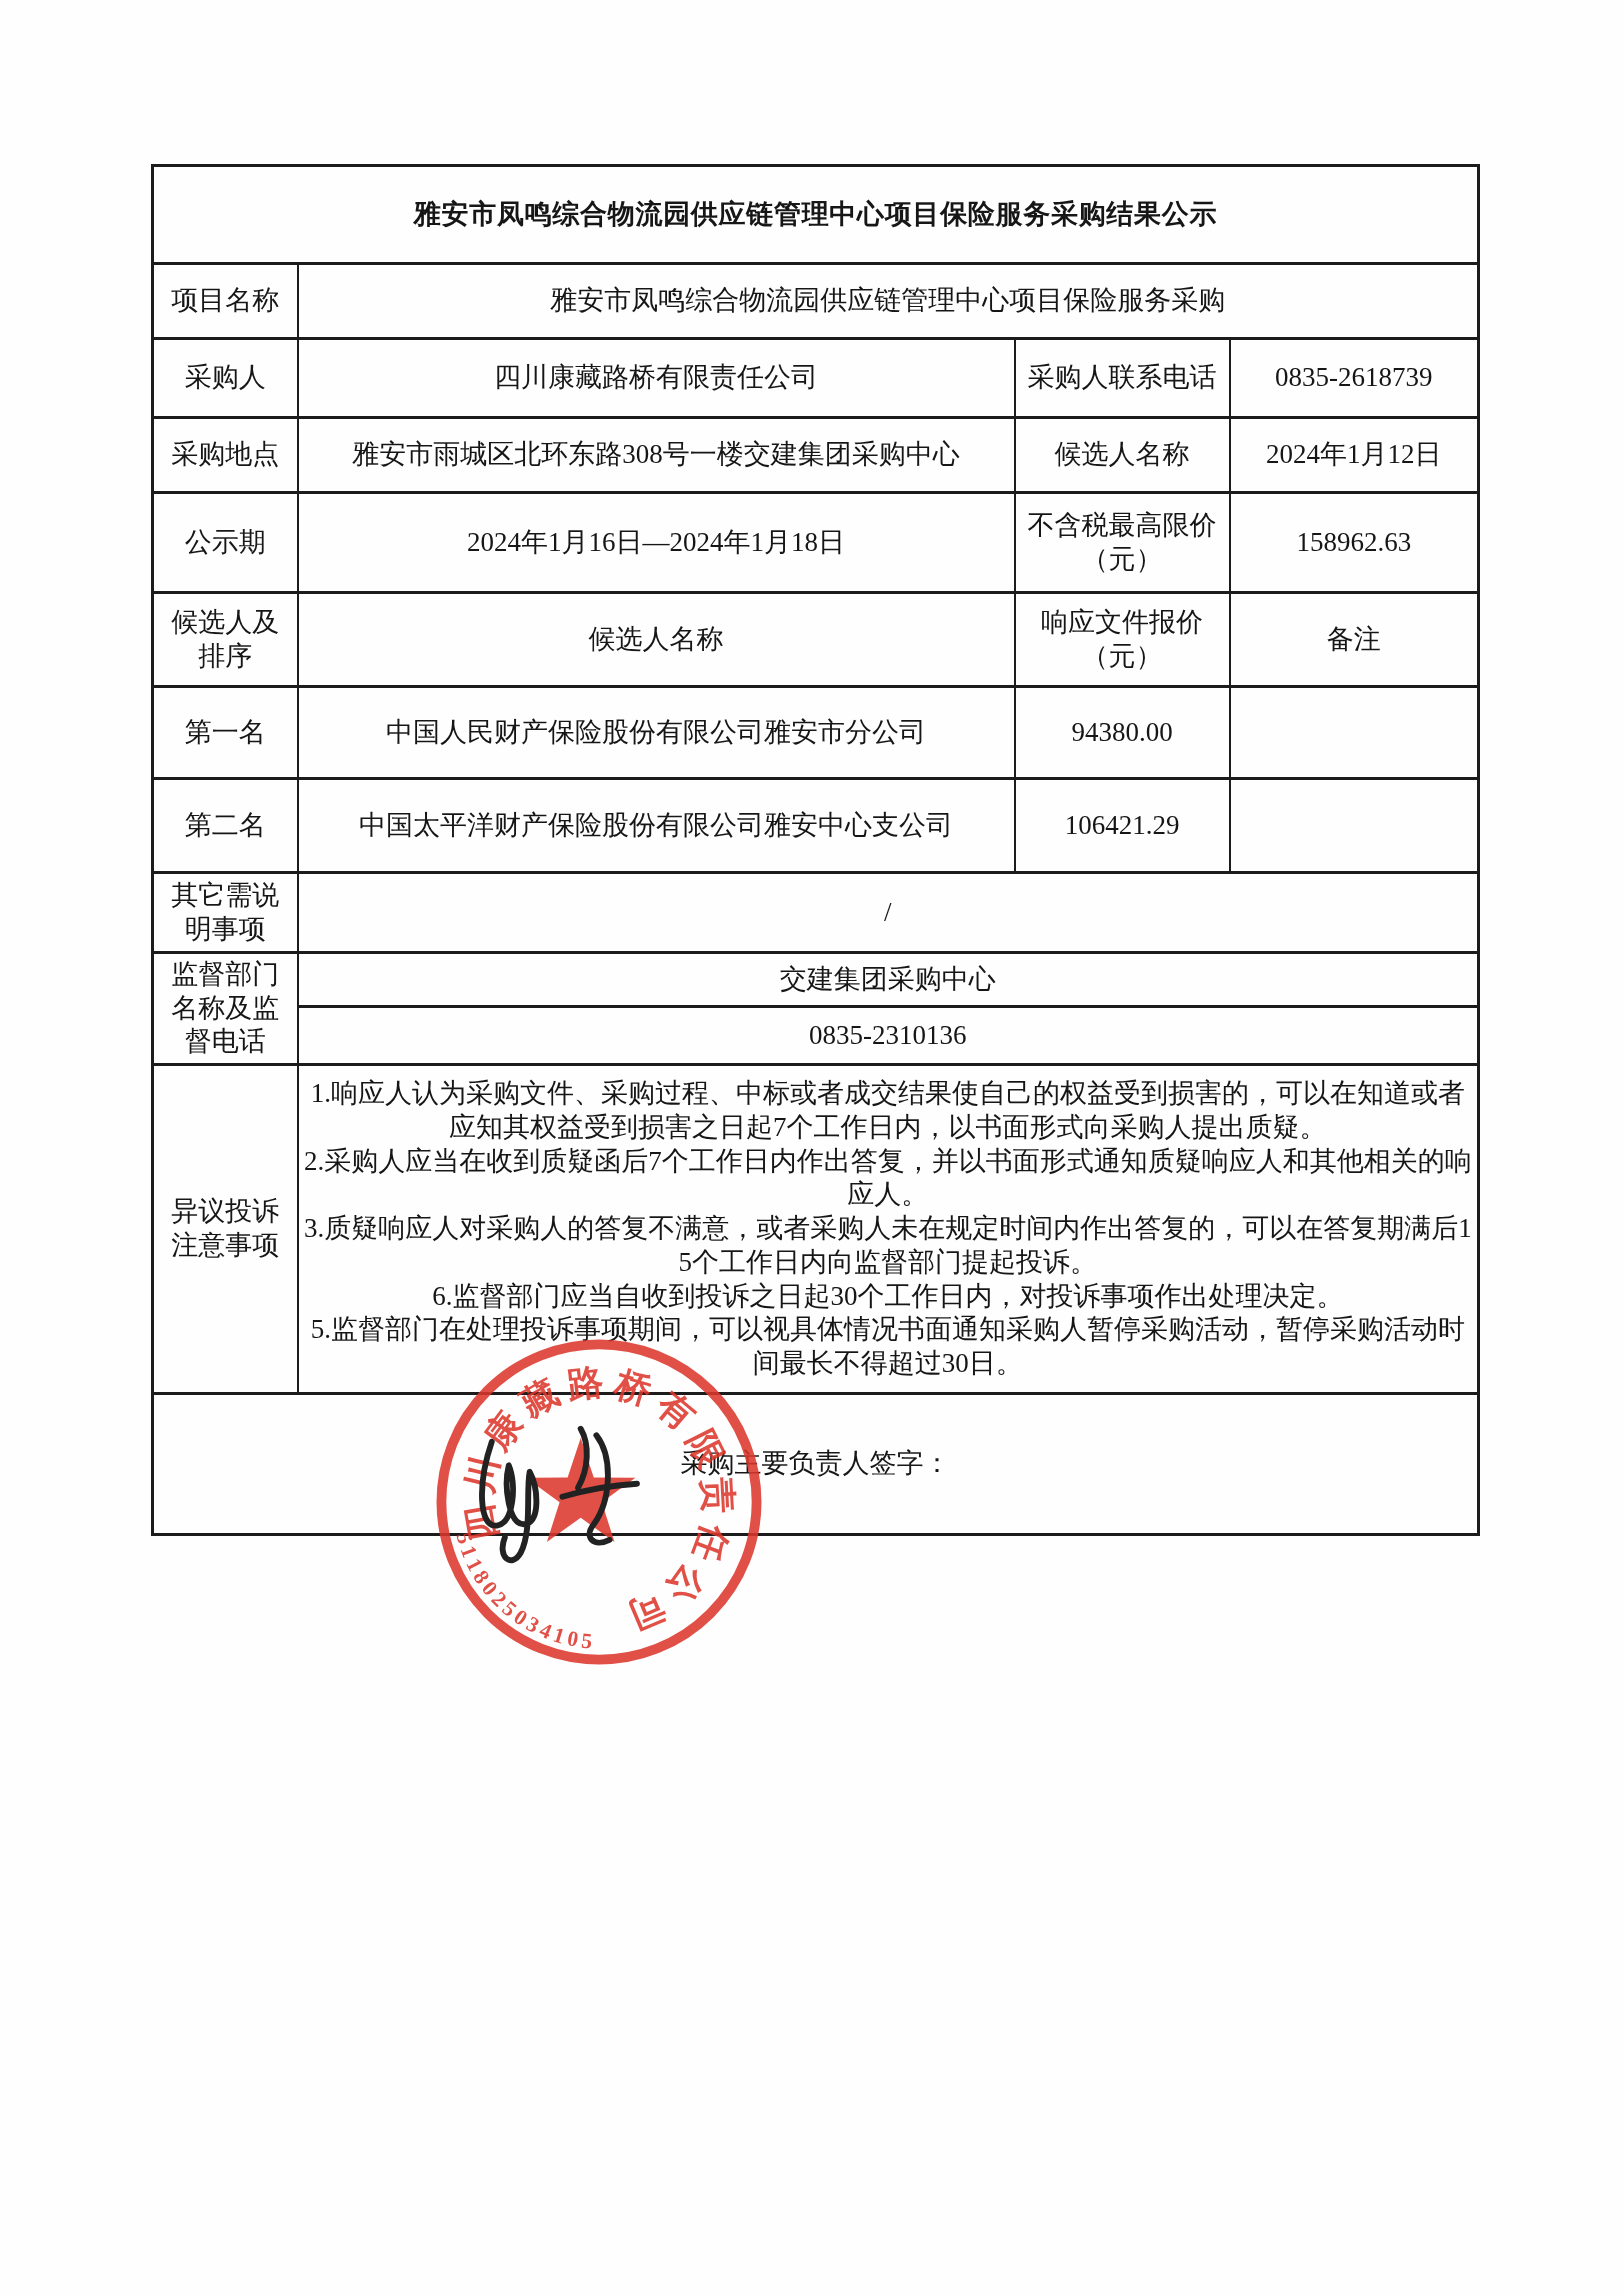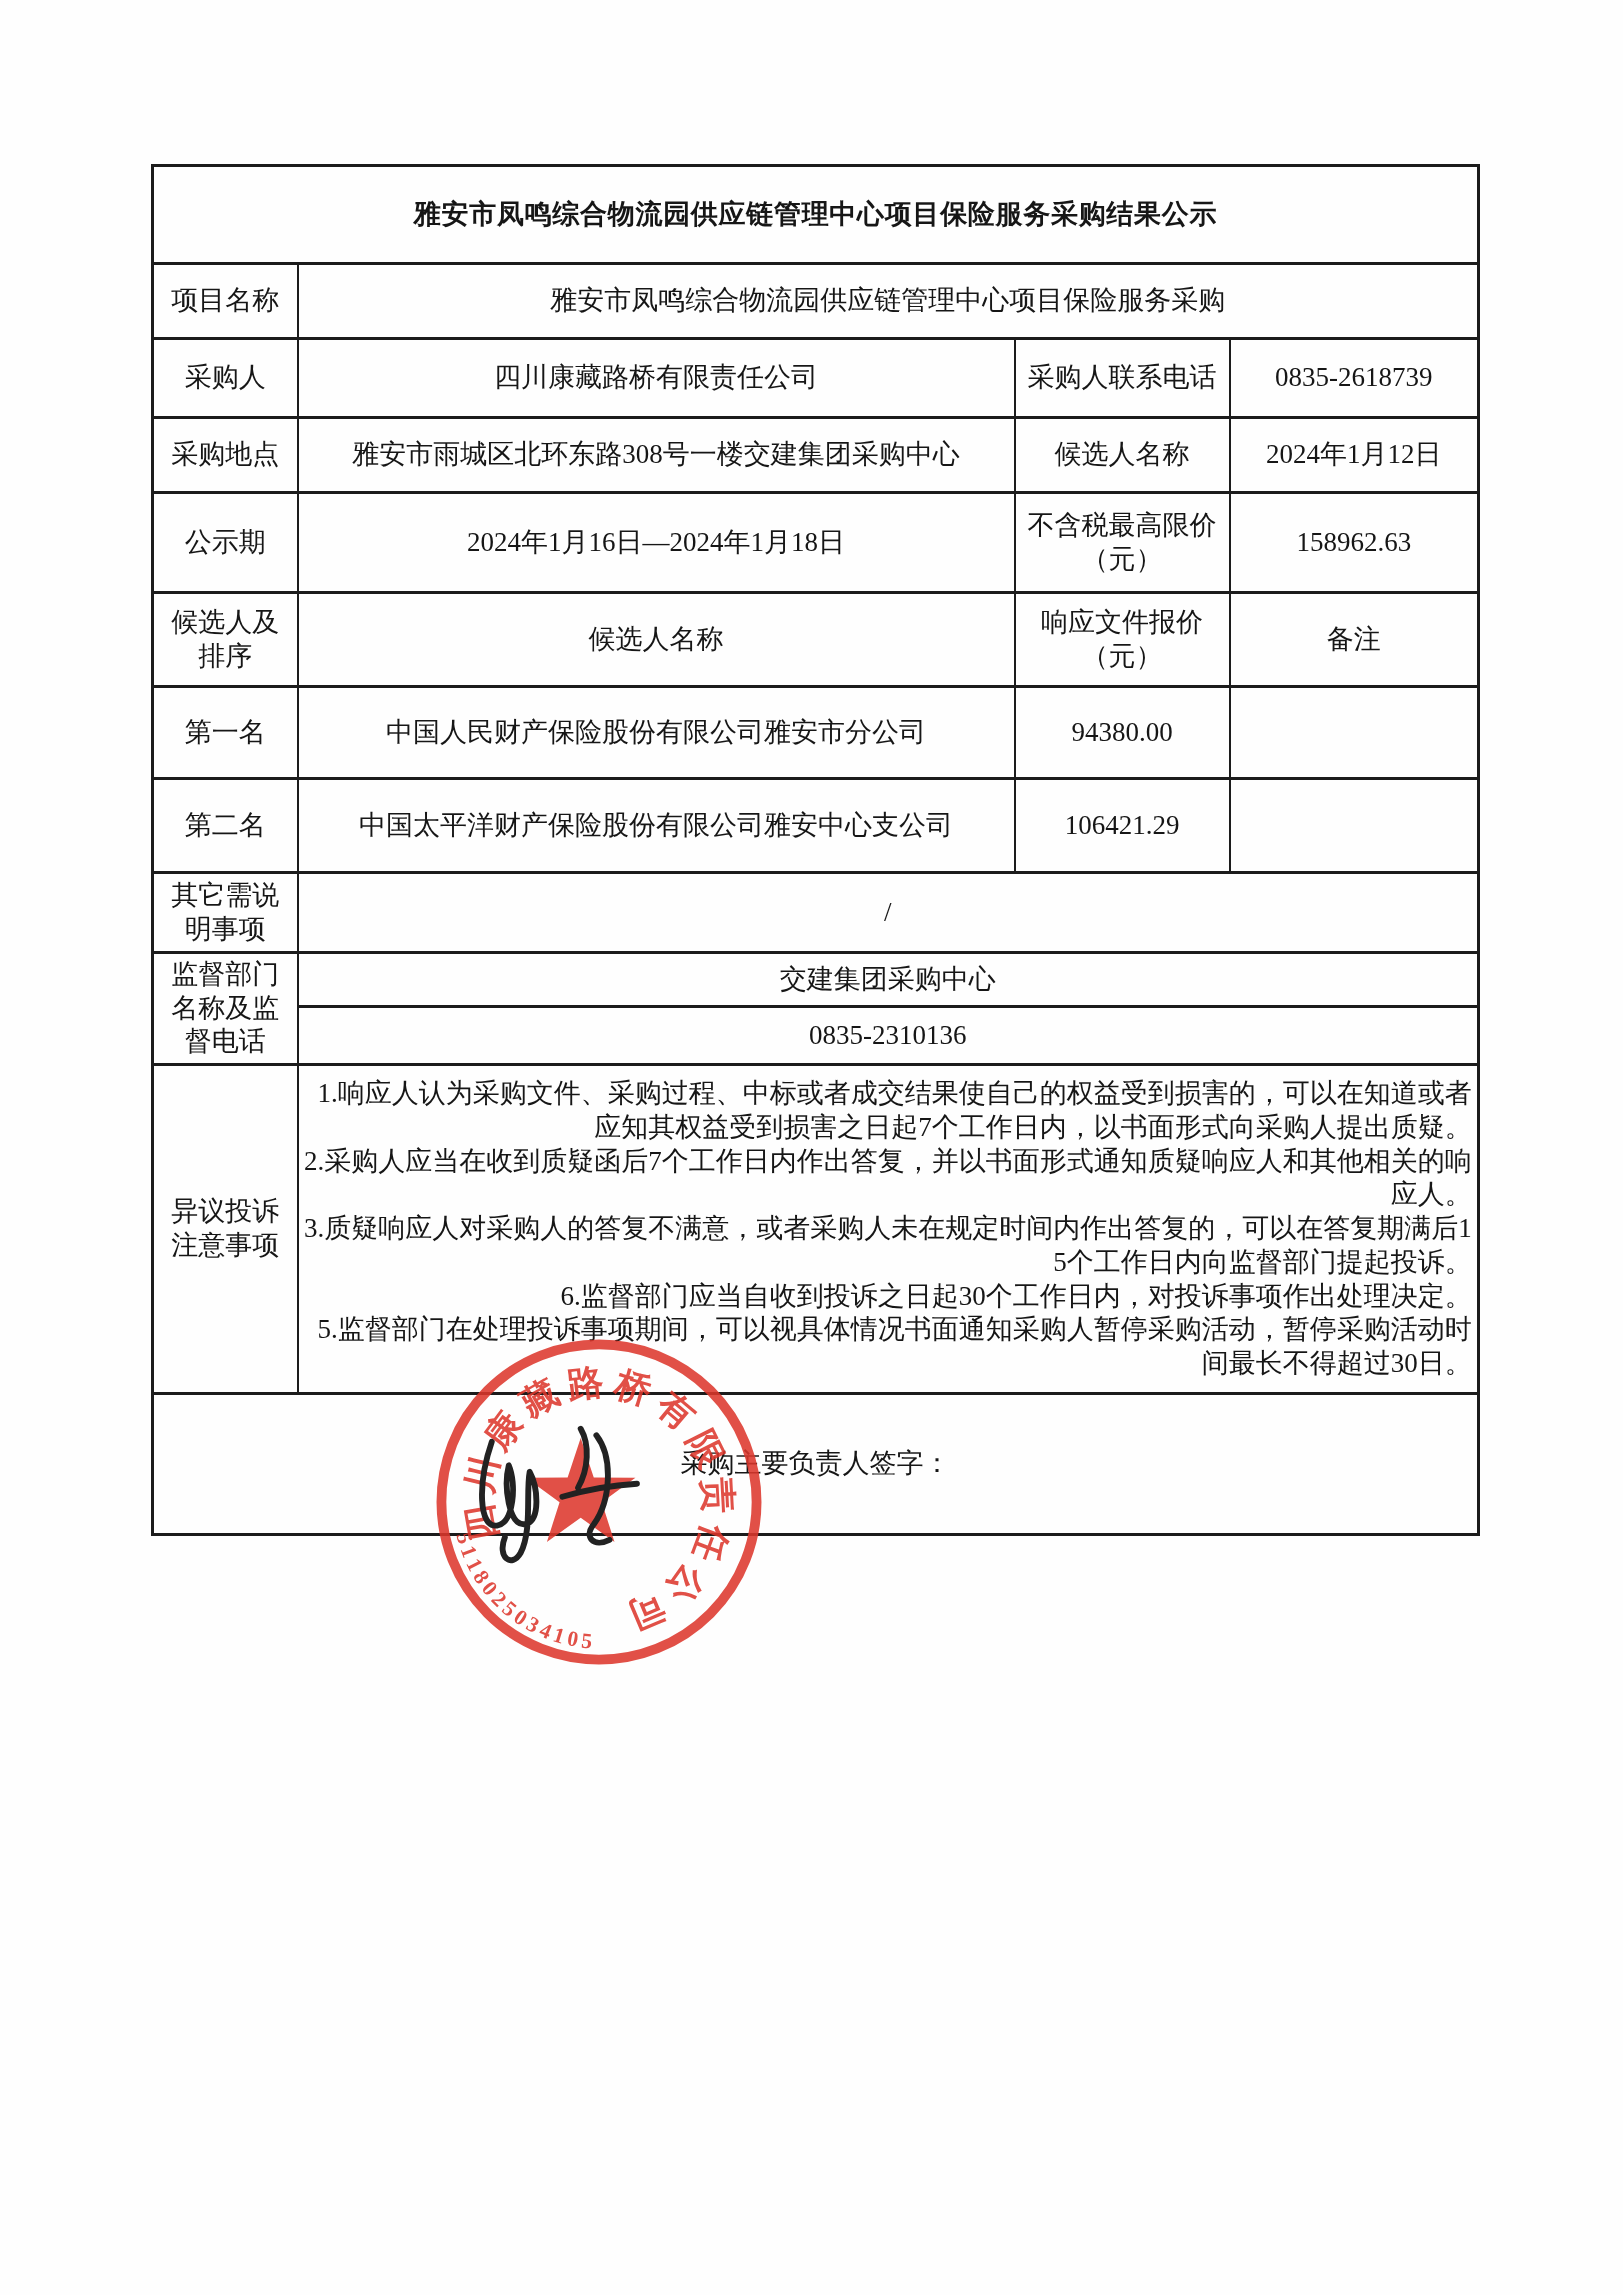--- a/index.html
+++ b/index.html
@@ -29,21 +29,21 @@
   .title-cell{
     font-family:"Liberation Sans","DejaVu Sans",sans-serif;
     font-weight:bold;font-size:38px;letter-spacing:0.7px;
   }
   .label-cell{padding:2.6px 3.9px;}
   .notice-cell{
     text-align:justify;
     font-size:27.5px;line-height:35px;
     padding:5.2px 13px 5.2px 14.4px;
   }
-  .notice-cell p{margin:0;text-align:right;}
+  .notice-cell p{margin:0;}
   .sign-cell{
     text-align:left;font-size:31px;padding-left:14.4px;
   }
   .stamp-wrap{
     position:absolute;left:429px;top:1332px;width:340px;height:340px;
     overflow:visible;z-index:5;
   }
   .stamp-red{opacity:.87;}
   .stamp-char{
     font-size:55px;font-weight:bold;text-anchor:middle;

